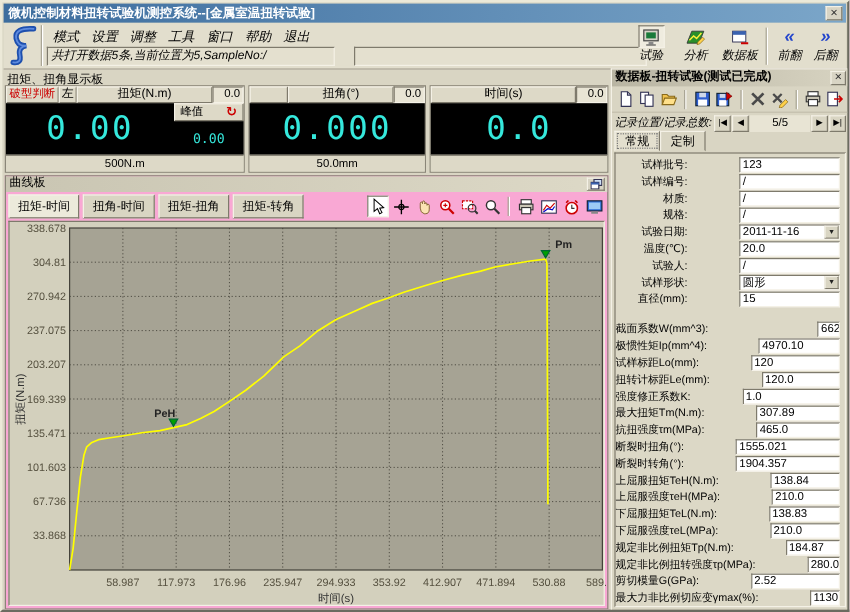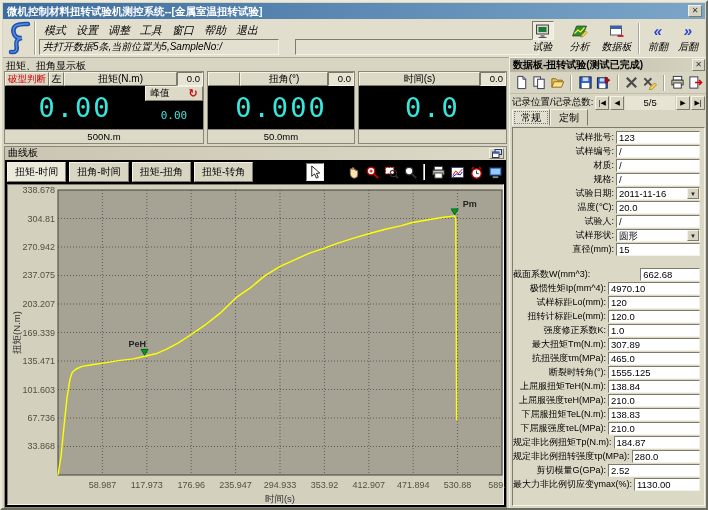--- a/index.html
+++ b/index.html
@@ -55,21 +55,21 @@
   .peak-col { width:58px; display:flex; flex-direction:column; }
   .peak-hdr { height:15px; display:flex; align-items:center; justify-content:center; gap:19px; font-size:9.5px;
     background:#ddd9c7; border:1px solid; border-color:#f4f1e6 #7e7a6c #7e7a6c #f4f1e6; }
   .refresh-glyph { color:#cc0000; font-weight:bold; font-size:11px; }
   .peak-lcd { flex:1; font-size:11px; }
   .dp-range { height:14px; text-align:center; font-size:9.5px; line-height:13px; border-top:1px solid #8a8678;
     background:#ddd9c7; }
 
   
   .curve-panel { position:absolute; top:144px; left:2px; width:503px; height:362px;
-    background:#000000; border:1px solid #8a8678; }
+    background:#f9a8d4; border:1px solid #8a8678; }
   .cp-header { position:absolute; top:0; left:0; right:0; height:13px; background:linear-gradient(90deg,#c9c5b2,#ddd9c7);
     font-size:10px; line-height:12px; padding-left:3px; }
   .cp-restore { position:absolute; top:1px; right:2px; width:15px; height:11px; background:#d8d4c4;
     display:flex; align-items:center; justify-content:center; cursor:default; }
   .cp-tabs { position:absolute; top:14px; left:2px; right:2px; height:22px; display:flex; align-items:center; }
   .cp-tab { padding:2px 7px; font-size:10px; margin-right:3px; background:#d9d5c3; cursor:default; }
   .cp-tab.active { background:#eceadb; }
   .cp-tools { margin-left:auto; display:flex; align-items:center; gap:1px; }
   .tool { width:18px; height:18px; display:flex; align-items:center; justify-content:center; cursor:default; }
   .tool.sel { background:#fff; border:1px solid; border-color:#7e7a6c #f4f1e6 #f4f1e6 #7e7a6c; }
@@ -81,35 +81,35 @@
   .data-panel { position:absolute; left:507px; top:55px; width:199px; height:452px;
     background:#d9d5c3; border:1px solid; border-color:#f4f1e6 #7e7a6c #7e7a6c #f4f1e6; }
   .dpn-header { position:relative; height:14px; background:linear-gradient(90deg,#b9b5a3,#d7d3c1);
     font-size:10px; font-weight:bold; line-height:13px; padding-left:3px; white-space:nowrap; }
   .dpn-close { position:absolute; top:1px; right:2px; width:13px; height:12px; background:#d8d4c4;
     font-size:8px; line-height:10px; text-align:center; color:#333; cursor:default; }
   .dpn-toolbar { height:22px; display:flex; align-items:center; padding:0 3px; gap:2px;
     border-bottom:1px solid #c2beac; }
   .dpn-toolbar .tool { width:19px; height:18px; }
   .dpn-nav { height:17px; display:flex; align-items:center; font-size:9.5px; padding:0 2px; gap:1px; }
-  .nav-label { white-space:nowrap; margin-right:1px; }
+  .nav-label { white-space:nowrap; margin-right:1px;font-style:italic; }
   .nav-btn { width:14px; height:14px; font-size:7px; line-height:12px; text-align:center; background:#d9d5c3; cursor:default; }
   .nav-pos { flex:1; text-align:center; font-size:9.5px; line-height:13px; background:#e8e4d4; height:14px; }
   .dpn-tabs { height:15px; display:flex; align-items:flex-end; padding-left:2px; }
   .dpn-tab { font-size:10px; padding:1px 8px 0; background:#d9d5c3; border:1px solid;
     border-color:#f4f1e6 #7e7a6c transparent #f4f1e6; cursor:default; }
   .dpn-tab.active { background:#e3dfce; outline:1px dotted #777; outline-offset:-3px; }
   .dpn-body { position:absolute; top:69px; bottom:2px; left:2px; right:2px;
     border:1px solid; border-color:#7e7a6c #f4f1e6 #f4f1e6 #7e7a6c; background:#dcd8c6; padding-top:3px; overflow:hidden; }
   .field-row { height:13px; display:flex; align-items:center; margin-bottom:1px; padding-right:4px; }
   .field-row.gap { margin-top:12px;gap:48px; }
   .f-label { flex:1; text-align:right; font-size:9px; padding-right:2px; white-space:nowrap; }
   .f-input { position:relative; height:13px; background:#fff; border:1px solid;
     border-color:#7e7a6c #f4f1e6 #f4f1e6 #7e7a6c; font-size:9.5px; line-height:11px; padding-left:2px;
-    white-space:nowrap; overflow:hidden; }
+    white-space:nowrap; overflow:hidden;margin-left:41px; }
   .f-input.w-a { width:84px; }
   .f-input.w-b { width:92px; }
   .combo-arrow { position:absolute; right:0; top:0; bottom:0; width:12px; background:#d9d5c3;
     border:1px solid; border-color:#f4f1e6 #7e7a6c #7e7a6c #f4f1e6; font-size:6px; line-height:11px;
     text-align:center; color:#222; }
   svg text { font-family:"Liberation Sans","DejaVu Sans",sans-serif; }
 </style>
 </head>
 <body>
 
@@ -507,22 +507,26 @@
         </div>
         <div class="field-row">
           <span class="f-label">最大扭矩Tm(N.m):</span>
           <span class="f-input w-b">307.89</span>
         </div>
         <div class="field-row">
           <span class="f-label">抗扭强度τm(MPa):</span>
           <span class="f-input w-b">465.0</span>
         </div>
         <div class="field-row">
+          <span class="f-label">断裂时扭角(°):</span>
+          <span class="f-input w-b">1555.021</span>
+        </div>
+        <div class="field-row">
           <span class="f-label">断裂时转角(°):</span>
-          <span class="f-input w-b">1555.125</span>
+          <span class="f-input w-b">1904.357</span>
         </div>
         <div class="field-row">
           <span class="f-label">上屈服扭矩TeH(N.m):</span>
           <span class="f-input w-b">138.84</span>
         </div>
         <div class="field-row">
           <span class="f-label">上屈服强度τeH(MPa):</span>
           <span class="f-input w-b">210.0</span>
         </div>
         <div class="field-row">

